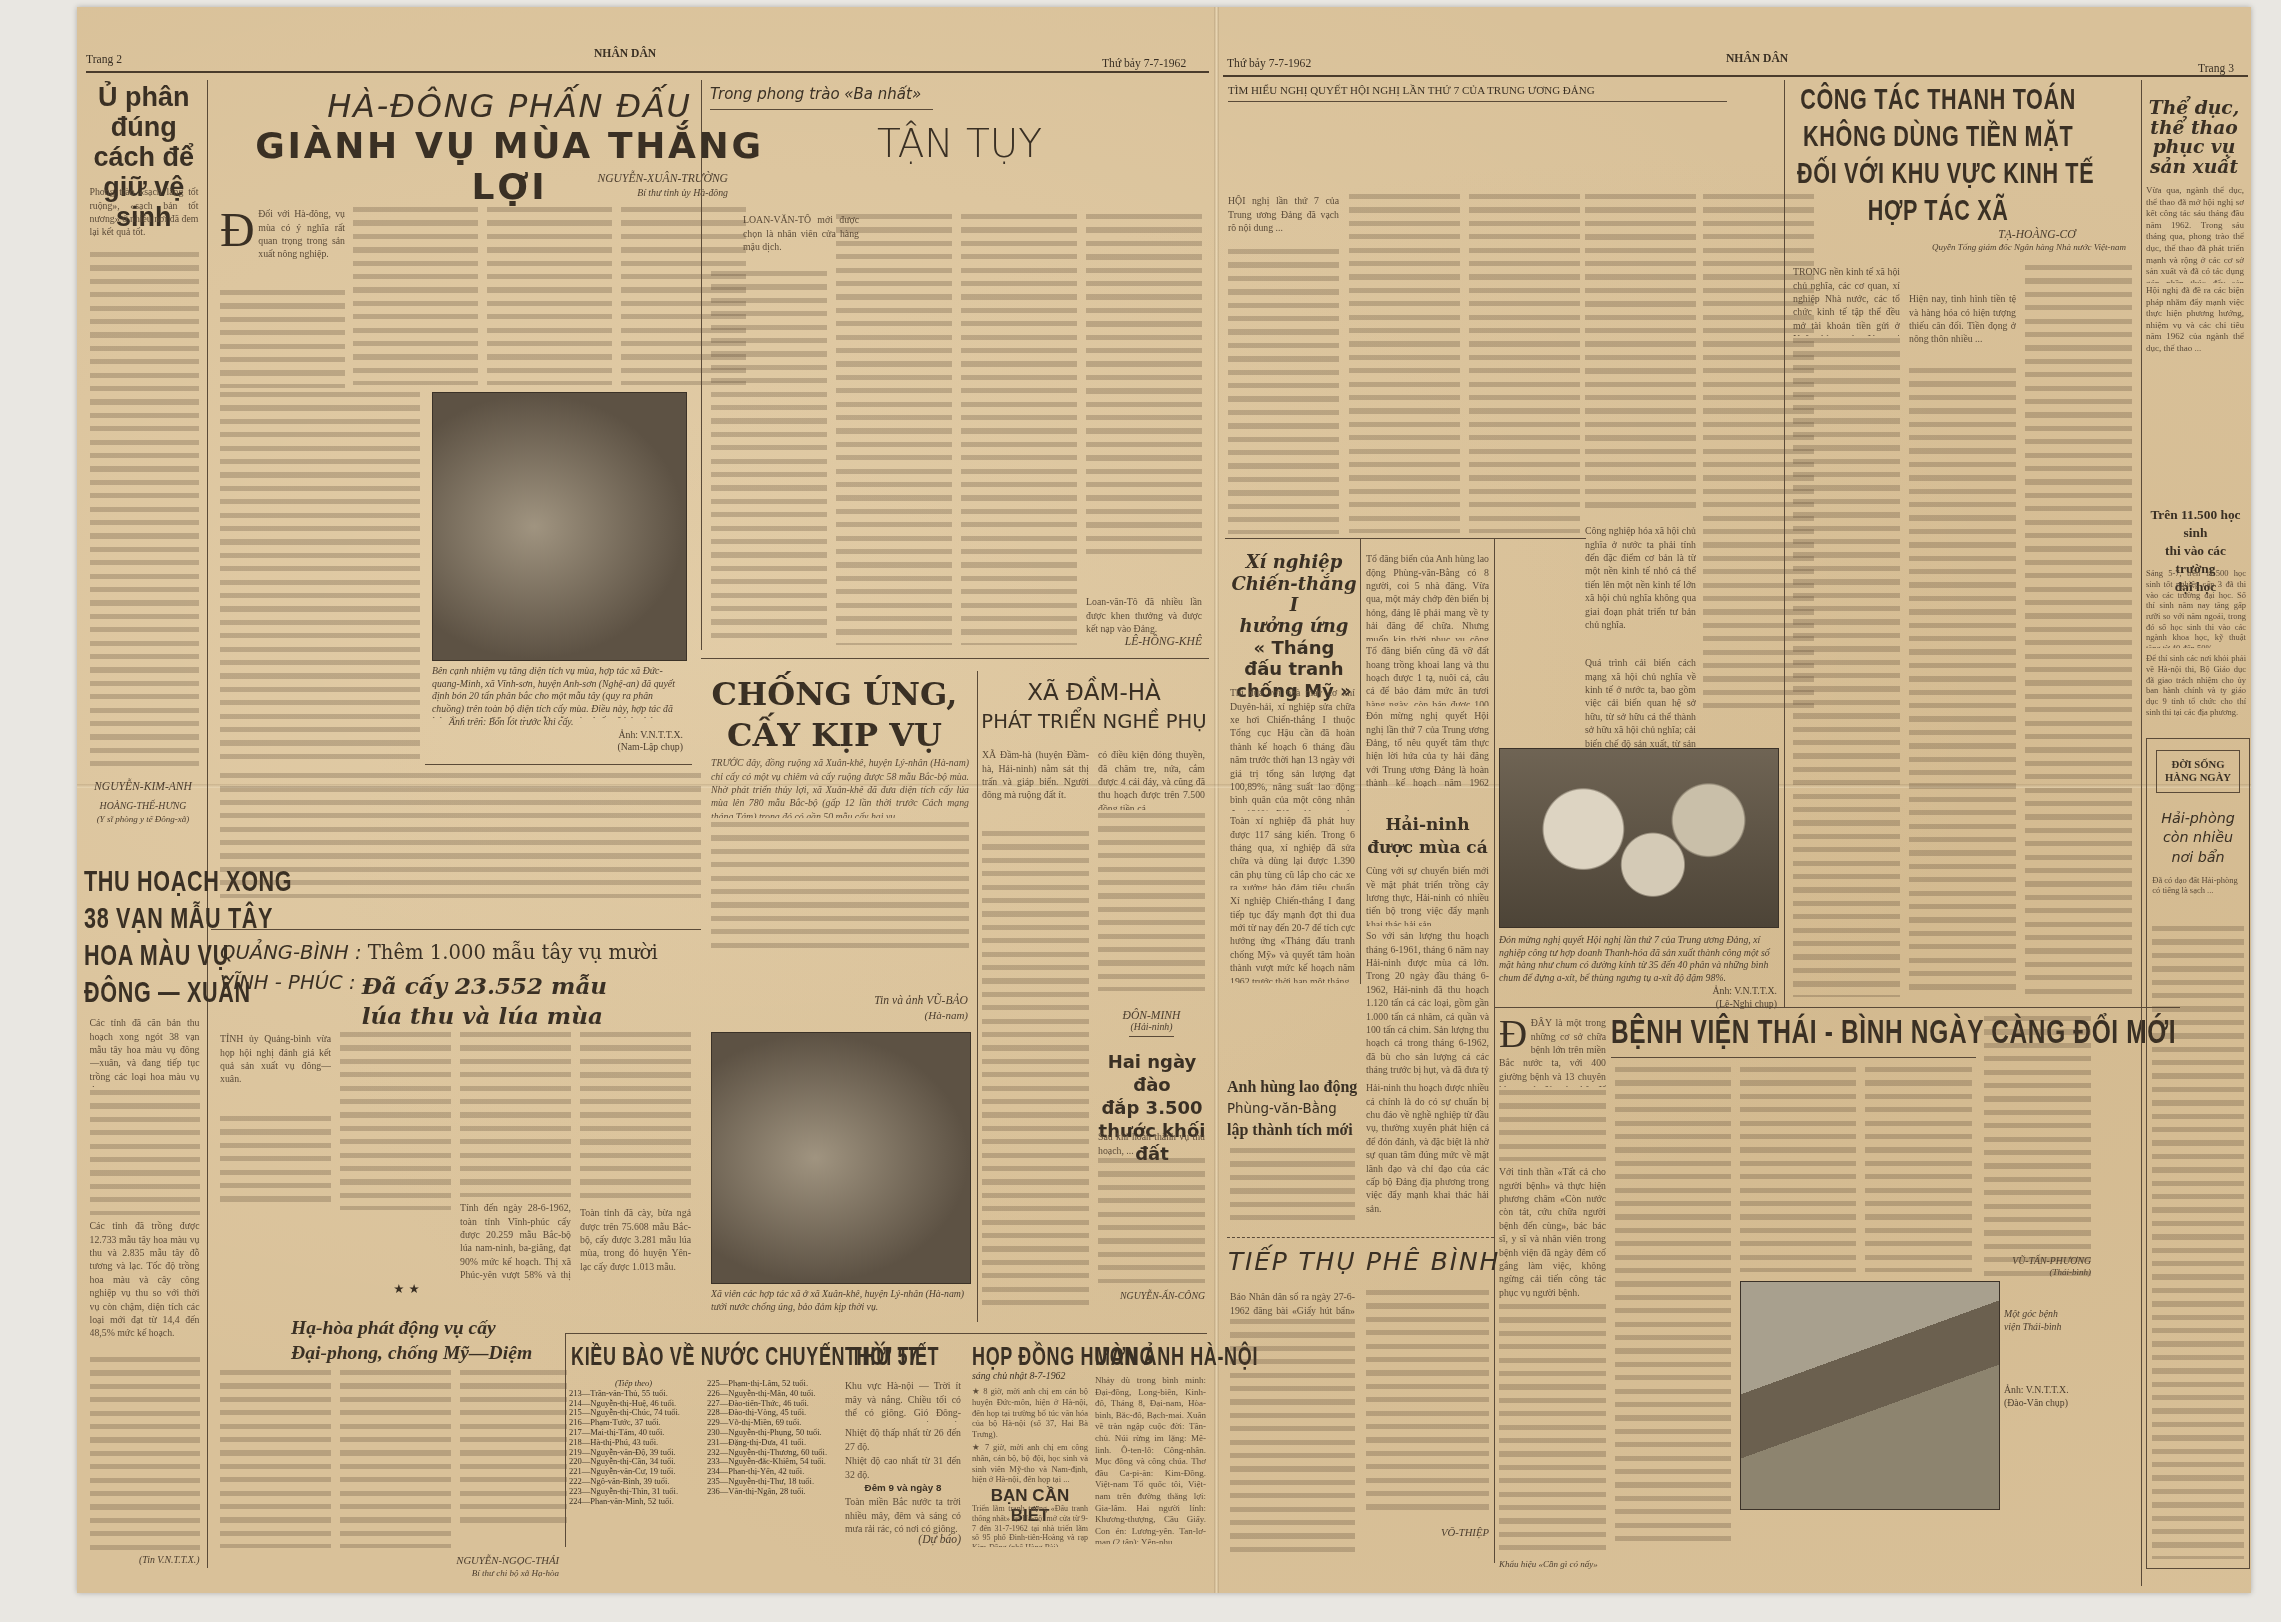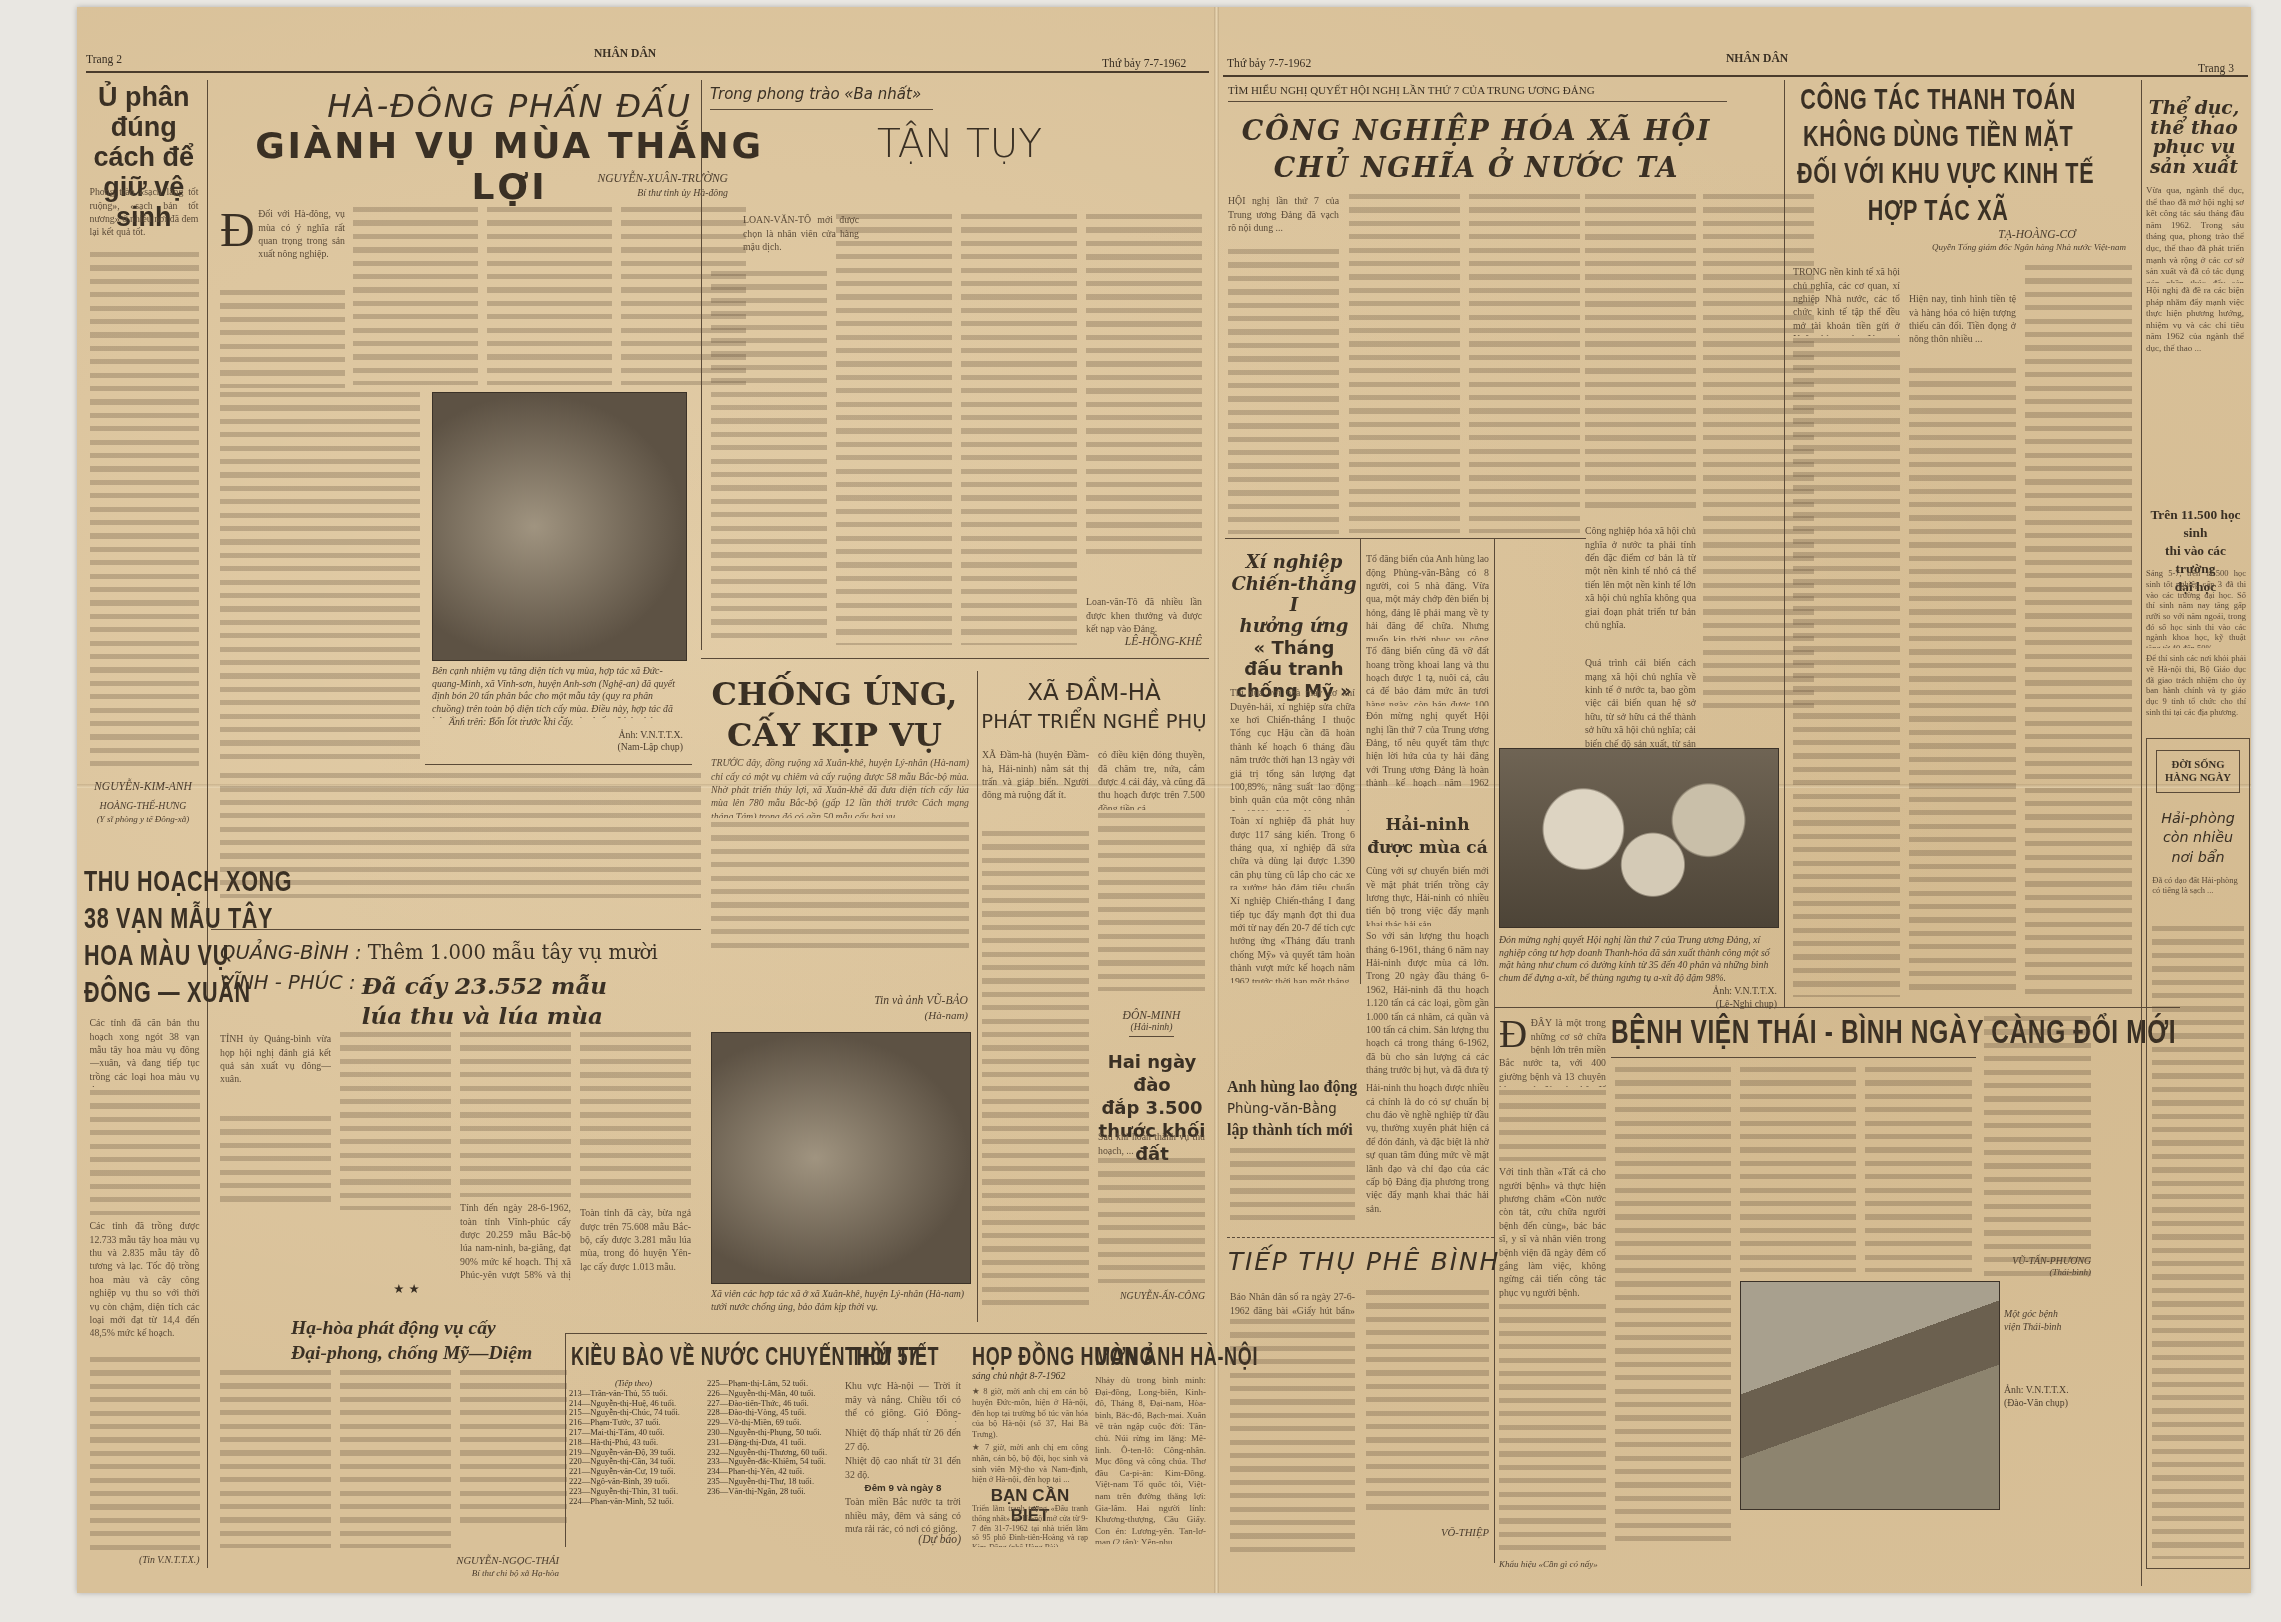--- a/index.html
+++ b/index.html
@@ -235,24 +235,20 @@
   <div class="abs h-cond" style="left:1018px;top:1335px;font-size:25px;">MÀN ẢNH HÀ-NỘI</div>
   <div class="body-text" style="left:1018px;top:1368px;width:111px;height:169px;font-size:9px;line-height:11.6px;">Nhảy dù trong bình minh: Đại-đồng, Long-biên, Kinh-đô, Tháng 8, Đại-nam, Hòa-bình, Bắc-đô, Bạch-mai. Xuân về tràn ngập cuộc đời: Tân-chủ. Núi rừng im lặng: Mê-linh. Ô-ten-lô: Công-nhân. Mục đồng và công chúa. Thơ đầu Ca-pi-ăn: Kim-Đồng. Việt-nam Tổ quốc tôi, Việt-nam trên đường thắng lợi: Gia-lâm. Hai người lính: Khương-thượng, Cầu Giấy. Con én: Lương-yên. Tan-lơ-man (2 tập): Yên-phụ.</div>
 
   <div class="folio" style="left:1150px;top:50px;">Thứ bảy 7-7-1962</div>
   <div class="folio" style="left:1649px;top:45px;font-weight:700;">NHÂN DÂN</div>
   <div class="folio" style="left:2121px;top:55px;">Trang 3</div>
   <div class="hdr-line" style="left:1146px;top:68px;width:1025px;"></div>
 
   <div class="abs" style="left:1151px;top:77px;width:499px;font-size:11px;font-family:'Liberation Serif',serif;white-space:nowrap;">TÌM HIỂU NGHỊ QUYẾT HỘI NGHỊ LẦN THỨ 7 CỦA TRUNG ƯƠNG ĐẢNG</div>
   <div class="rule-h" style="left:1151px;top:94px;width:499px;"></div>
-  <div class="abs center" style="left:1150px;top:105px;width:499px;font-size:27px;line-height:37px;font-weight:900;font-style:italic;font-family:'DejaVu Serif',serif;letter-spacing:1.8px;">
-    <div>CÔNG NGHIỆP HÓA XÃ HỘI</div>
-    <div>CHỦ NGHĨA Ở NƯỚC TA</div>
-  </div>
   <div class="body-text" style="left:1151px;top:187px;width:111px;height:53px;">HỘI nghị lần thứ 7 của Trung ương Đảng đã vạch rõ nội dung ...</div>
   <div class="textfill" style="left:1151px;top:242px;width:111px;height:285px;"></div>
   <div class="textfill" style="left:1272px;top:187px;width:111px;height:339px;"></div>
   <div class="textfill" style="left:1392px;top:187px;width:111px;height:339px;"></div>
   <div class="body-text" style="left:1508px;top:517px;width:111px;height:125px;">Công nghiệp hóa xã hội chủ nghĩa ở nước ta phải tính đến đặc điểm cơ bản là từ một nền kinh tế nhỏ cá thể tiến lên một nền kinh tế lớn xã hội chủ nghĩa không qua giai đoạn phát triển tư bản chủ nghĩa.</div>
   <div class="body-text" style="left:1508px;top:649px;width:111px;height:116px;">Quá trình cải biến cách mạng xã hội chủ nghĩa về kinh tế ở nước ta, bao gồm việc cải biến quan hệ sở hữu, từ sở hữu cá thể thành sở hữu xã hội chủ nghĩa; cải biến chế độ sản xuất, từ sản xuất nhỏ, dựa vào ...</div>
   <div class="textfill" style="left:1508px;top:187px;width:111px;height:321px;"></div>
   <div class="textfill" style="left:1626px;top:187px;width:111px;height:517px;"></div>
 
   <div class="rule-h" style="left:1148px;top:531px;width:361px;"></div>

